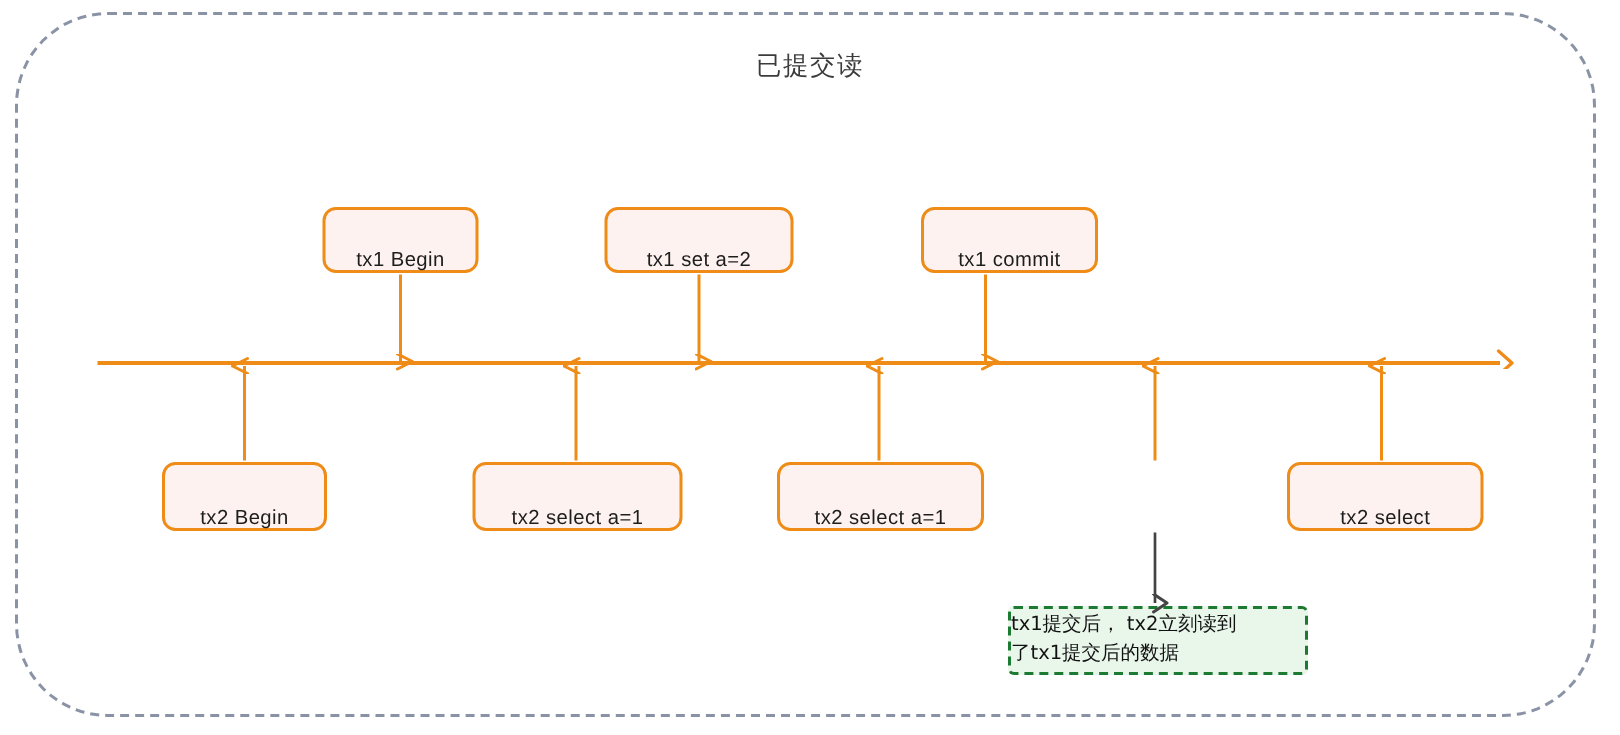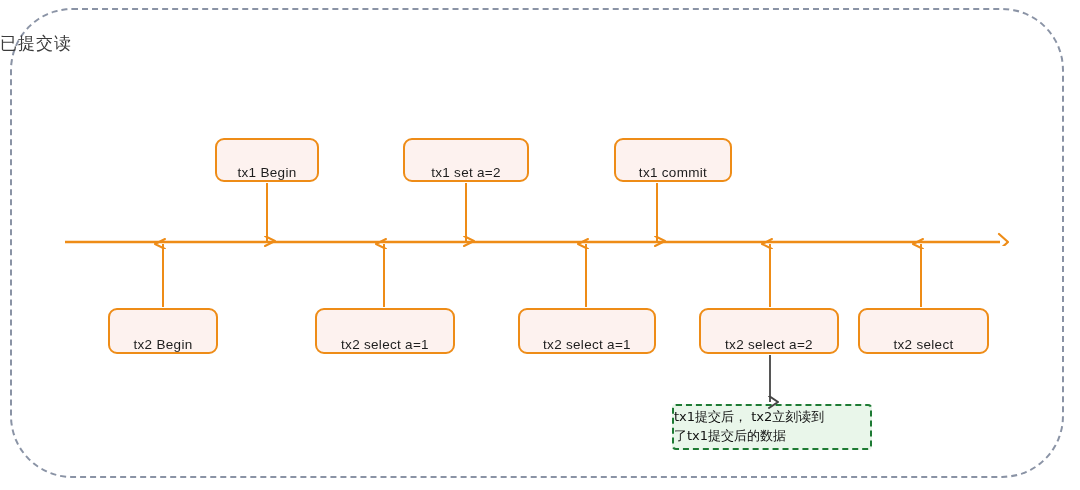--- a/index.html
+++ b/index.html
@@ -23,20 +23,21 @@
     height: 470px;
     box-sizing: border-box;
     border: 2px dashed #8a93a5;
     border-radius: 62px;
   }
   .diagram-title {
     position: absolute;
     left: 0;
     top: 32px;
     width: 1080px;
+    text-align: center;
     font-size: 17px;
     color: #3b3b3b;
     letter-spacing: 1px;
   }
   .node {
     position: absolute;
     box-sizing: border-box;
     background: #fdf2ef;
     border: 2px solid #ee8c17;
     border-radius: 9px;
@@ -95,23 +96,20 @@
 
   <div class="node" style="left:108px; top:308px; width:110px; height:46px;">
     <span>tx2 Begin</span>
   </div>
   <div class="node" style="left:315px; top:308px; width:140px; height:46px;">
     <span>tx2 select a=1</span>
   </div>
   <div class="node" style="left:518px; top:308px; width:138px; height:46px;">
     <span>tx2 select a=1</span>
   </div>
-  <div class="node" style="left:699px; top:308px; width:140px; height:46px;">
-    <span>tx2 select a=2</span>
-  </div>
   <div class="node" style="left:858px; top:308px; width:131px; height:46px;">
     <span>tx2 select</span>
   </div>
 
   <div class="note-box" style="left:672px; top:404px; width:200px; height:46px;">
     <span>tx1提交后， tx2立刻读到</span>
     <span>了tx1提交后的数据</span>
   </div>
 
   <svg class="overlay" viewBox="0 0 1080 490">

